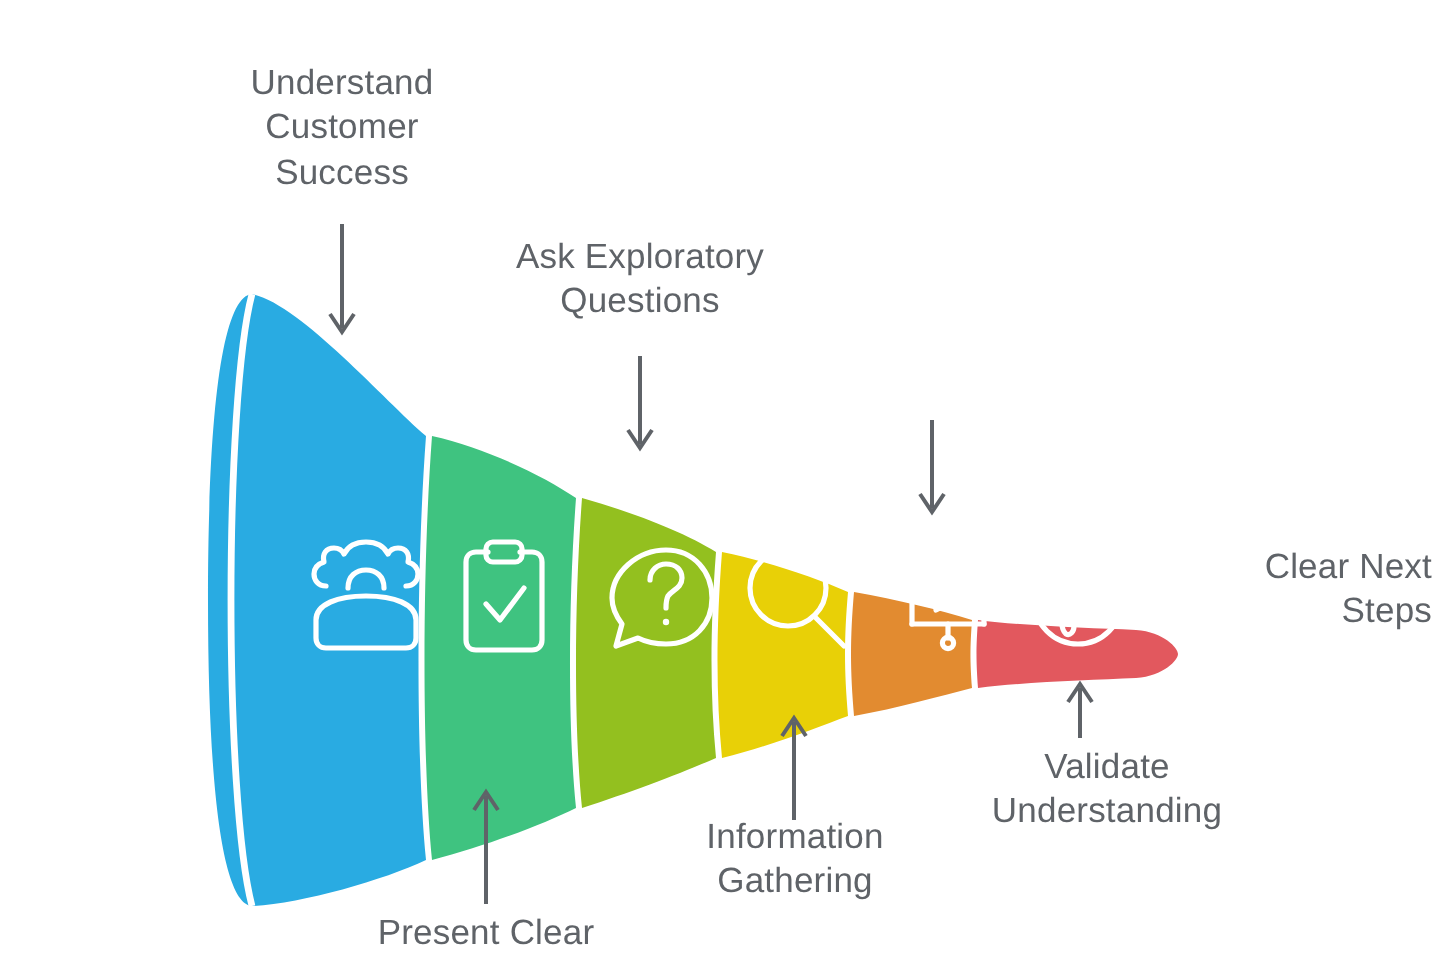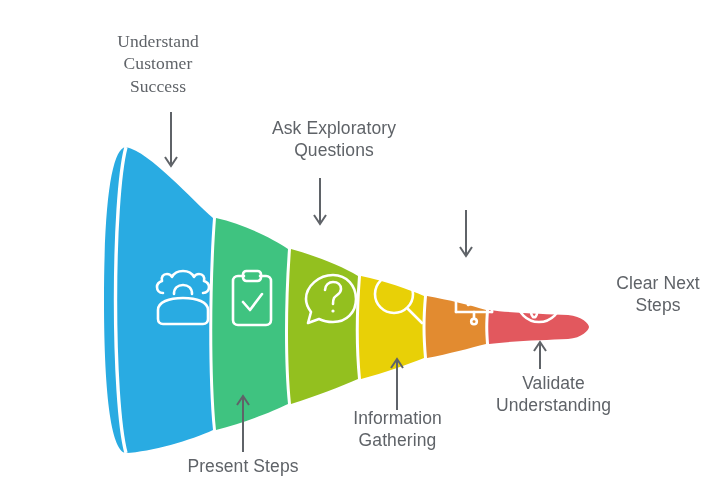--- a/index.html
+++ b/index.html
@@ -15,21 +15,21 @@
   .lbl{
     position:absolute;
     color:#5f6368;
     font-size:17.5px;
     line-height:1.28;
     text-align:center;
     white-space:pre-line;
     letter-spacing:0.1px;
   }
   .lbl-left{text-align:center;}
-  .lbl-right{text-align:center;}
+  .lbl-right{text-align:right;}
 </style>
 </head>
 <body>
 
 <div id="stage">
 
   <svg width="720" height="480" viewBox="0 0 720 480">
 
     <g>
 
@@ -180,29 +180,29 @@
         <path d="M540,369 L540,344"></path>
         <path d="M534,351 L540,342 L546,351" fill="none" stroke-linejoin="miter"></path>
       </g>
     </g>
   </svg>
 
 
   <div class="lbl lbl-right" style="left:600px;top:272px;width:116px;">Clear Next
 Steps</div>
 
-  <div class="lbl" style="left:88px;top:30px;width:140px;font-family:Liberation Serif, serif;">Understand
+  <div class="lbl" style="left:101px;top:30px;width:140px;">Understand
 Customer
 Success</div>
 
-  <div class="lbl" style="left:252px;top:117px;width:164px;">Ask Exploratory
+  <div class="lbl" style="left:238px;top:117px;width:164px;">Ask Exploratory
 Questions</div>
 
 
-  <div class="lbl" style="left:173px;top:455px;width:140px;">Present Steps</div>
+  <div class="lbl" style="left:173px;top:455px;width:140px;">Present Clear</div>
 
   <div class="lbl" style="left:325px;top:407px;width:145px;">Information
 Gathering</div>
 
   <div class="lbl" style="left:481px;top:372px;width:145px;">Validate
 Understanding</div>
 
 </div>
 
 </body></html>

